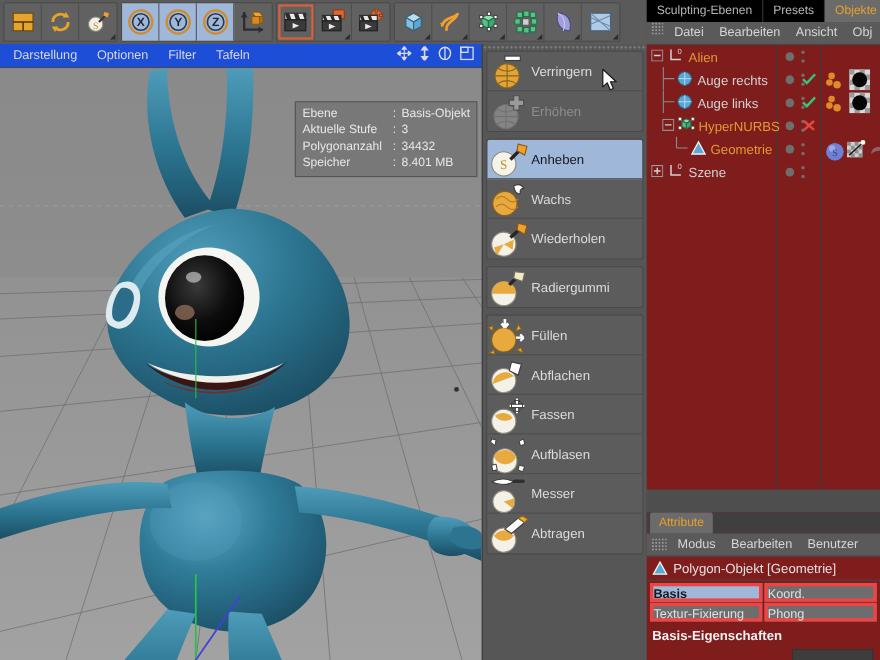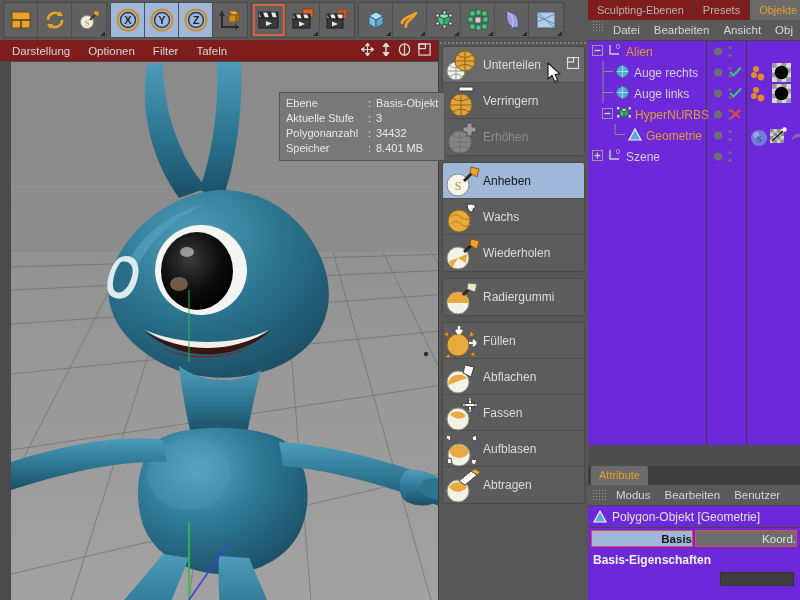--- a/index.html
+++ b/index.html
@@ -34,31 +34,31 @@
   .tbtn.sel { background: #9fb7d8; }
   .tbtn.active-frame { outline: 2px solid #d9603a; outline-offset: -3px; }
   .corner::after {
     content: ""; position: absolute; right: 1px; bottom: 1px;
     border-left: 5px solid transparent; border-bottom: 5px solid #2c2c2c;
   }
 
   
   .vmenubar {
     position: absolute; left: 0; top: 40px; width: 438px; height: 22px;
-    background: #7f1d1d;
+    background: #1d4ed8;
     display: flex; align-items: center;
     border-bottom: 1px solid #4a4a4a;
   }
   .vmenu { color: #d6d6d6; font-size: 11.5px; padding: 0 9px; line-height: 22px; }
   .vmenu.first { padding-left: 12px; }
   .vicons { margin-left: auto; display: flex; align-items: center; gap: 7px; padding-right: 7px; }
 
   
   .viewport {
-    position: absolute; left: 11px; top: 62px; width: 438px; height: 538px;
+    position: absolute; left: 0; top: 62px; width: 438px; height: 538px;
     overflow: hidden;
     background: linear-gradient(180deg,#8a8a8a 0%, #8b8b8b 38%, #959595 39%, #9a9a9a 100%);
   }
   .vp-svg { position: absolute; left: 0; top: 0; }
 
   
   .infobox {
     position: absolute; left: 268px; top: 92px;
     background: #787878; border: 1px solid #555;
     padding: 3px 6px 4px 6px;
@@ -99,69 +99,69 @@
   .toolrow .panelicon { position: absolute; right: 5px; top: 10px; }
 
   
   .ompanel {
     position: absolute; left: 588px; top: 0; width: 212px; height: 466px;
     background: #4e4e4e;
   }
   .omtabs { display: flex; height: 20px; background: #3f3f3f; }
   .omtab {
     font-size: 11px; color: #b6b6b6; padding: 0 9px; line-height: 20px;
-    background: #7f1d1d; border-right: 1px solid #3b3b3b; white-space: nowrap;
+    background: #000000; border-right: 1px solid #3b3b3b; white-space: nowrap;
   }
   .omtab.active { background: #6b6b6b; color: #e8a02a; }
   .ommenubar {
     display: flex; align-items: flex-start; height: 21px; background: #5a5a5a;
     border-bottom: 1px solid #454545;
   }
   .omgrip {
     width: 14px; height: 12px; margin: 0 3px 0 4px;
     background-image: radial-gradient(#9a9a9a 0.9px, transparent 1px);
     background-size: 3px 3px;
   }
   .ommenu { color: #d6d6d6; font-size: 11.5px; padding: 0 7px; line-height: 21px; white-space: nowrap; }
-  .omtree { position: relative; height: 404px; background: #6d28d9; }
+  .omtree { position: relative; height: 404px; background: #7f1d1d; }
   .omcol-a { position: absolute; left: 118px; top: 0; width: 1px; height: 100%; background: #3c3c3c; }
   .omcol-b { position: absolute; left: 158px; top: 0; width: 1px; height: 100%; background: #3c3c3c; }
   .omrow {
     position: relative; display: flex; align-items: center;
     height: 21px; font-size: 12px; color: #d2d2d2;
   }
   .omrow .oname { white-space: nowrap; }
   .omrow .oname.orange { color: #e09b33; }
   .omdots { position: absolute; left: 126px; top: 3px; }
   .omcheck { position: absolute; left: 141px; top: 4px; }
   .omtags { position: absolute; left: 162px; top: 1px; display: flex; align-items: center; gap: 2px; }
 
   
   .attrpanel {
     position: absolute; left: 588px; top: 466px; width: 212px; height: 134px;
-    background: #6d28d9;
+    background: #7f1d1d;
   }
   .attrtabs { display: flex; height: 19px; background: #3f3f3f; padding-left: 3px; }
   .attrtab {
     font-size: 11px; color: #e8a02a; padding: 0 8px; line-height: 19px;
     background: #6b6b6b; border-radius: 2px 2px 0 0;
   }
   .attrmenubar {
     display: flex; align-items: center; height: 21px; background: #5a5a5a;
     border-bottom: 1px solid #454545;
   }
   .attrtitle {
     display: flex; align-items: center; height: 22px;
     font-size: 12px; color: #e2e2e2; padding-left: 4px;
     border-bottom: 1px solid #454545;
   }
   .attrtabsrow { display: flex; padding: 2px 3px 0 3px; gap: 2px; }
   .atab {
-    flex: 1; text-align: right; font-size: 11.5px; height: 17px; line-height: 17px;
-    background: #6d6d6d; color: #e0e0e0; border: 1px solid #ef4444;
+    flex: 1; text-align: left; font-size: 11.5px; height: 17px; line-height: 17px;
+    background: #6d6d6d; color: #e0e0e0; border: 3px solid #ef4444;
   }
   .atab.sel { background: #9fb7d8; color: #16181c; font-weight: bold; }
   .attrsection {
     margin-top: 4px; padding-left: 5px; font-size: 12px;
     color: #f0f0f0; font-weight: bold; line-height: 18px;
   }
   .attrfieldrow { display: flex; justify-content: flex-end; padding: 3px 6px 0 0; }
   .attrfield { width: 74px; height: 14px; background: #3d3d3d; border: 1px solid #333; }
 
   
@@ -492,37 +492,20 @@
         <span class="infosep">:</span>
         <span class="infoval">8.401 MB</span>
       </div>
     </div>
   </div>
 
   <div class="sculptpanel">
     <div class="gripper"></div>
 
     <div class="toolgroup">
-      <div class="toolrow" style="background:#6a6a6a;">
-        <span class="ticon">
-          <svg width="40" height="36" viewBox="0 0 40 36">
-            <circle cx="13" cy="24" r="9" fill="#f2f2ee" stroke="#8e8e86"></circle>
-            <path d="M4 24 h18 M13 15 v18 M6 18 q7 6 14 0 M6 30 q7 -6 14 0" stroke="#9a9a92" fill="none"></path>
-            <circle cx="22" cy="14" r="10" fill="#e0a43a" stroke="#8a6317"></circle>
-            <path d="M12 14 h20 M22 4 v20 M14.5 8 q7.5 5 15 0 M14.5 20 q7.5 -5 15 0" stroke="#8a6317" fill="none"></path>
-          </svg>
-        </span>
-        <span class="tlabel">Unterteilen</span>
-        <span class="panelicon">
-          <svg width="12" height="12" viewBox="0 0 12 12">
-              <rect x="0.5" y="0.5" width="11" height="11" fill="none" stroke="#e0e0e0" stroke-width="1.2"></rect>
-              <rect x="0.5" y="0.5" width="6" height="4.5" fill="none" stroke="#e0e0e0" stroke-width="1.2"></rect>
-            </svg>
-        </span>
-      </div>
       <div class="toolrow">
         <span class="ticon">
           <svg width="40" height="36" viewBox="0 0 40 36">
             <circle cx="18" cy="22" r="11" fill="#e0a43a" stroke="#8a6317"></circle>
             <path d="M7 22 h22 M18 11 v22 M9.5 15 q8.5 5.5 17 0 M9.5 29 q8.5 -5.5 17 0" stroke="#8a6317" fill="none"></path>
             <rect x="16" y="4" width="14" height="4" fill="#ffffff" stroke="#3d3d3d"></rect>
           </svg>
         </span>
         <span class="tlabel">Verringern</span>
       </div>
@@ -632,20 +615,31 @@
             <path d="M6 20 a11 11 0 0 1 20 1 a11 11 0 0 1 -20 -1z" fill="#e8a93f"></path>
             <g fill="#ffffff" stroke="#3d3d3d" stroke-width="0.9">
               <path d="M4 4 l4 1 -1 5 -4 -3z"></path>
                 <path d="M29 6 l4 -2 1 5 -4 1z"></path>
                 <path d="M4 28 l4 -1 1 5 -4 1z"></path>
                 <path d="M29 28 l5 1 -2 5 -4 -2z"></path>
             </g>
           </svg>
         </span>
         <span class="tlabel">Aufblasen</span>
+      </div>
+      <div class="toolrow">
+        <span class="ticon">
+          <svg width="40" height="36" viewBox="0 0 40 36">
+            <circle cx="15" cy="25" r="10" fill="#f3f1e8" stroke="#8d8a7a"></circle>
+            <path d="M15 25 l10 -3 -2 9z" fill="#e8a93f"></path>
+            <path d="M4 7 q10 -5 20 0 q-10 5 -20 0z" fill="#ffffff" stroke="#3d3d3d"></path>
+            <rect x="23" y="5" width="11" height="3" rx="1.4" fill="#2f2f2f"></rect>
+          </svg>
+        </span>
+        <span class="tlabel">Messer</span>
       </div>
       <div class="toolrow">
         <span class="ticon">
           <svg width="40" height="36" viewBox="0 0 40 36">
             <circle cx="15" cy="24" r="11" fill="#f3f1e8" stroke="#8d8a7a"></circle>
             <path d="M6 20 a11 11 0 0 1 18 0 a11 11 0 0 1 -18 0z" fill="#e8a93f"></path>
             <path d="M16 14 L28 4 l6 4 -12 10z" fill="#ffffff" stroke="#3d3d3d"></path>
             <path d="M28 4 l6 4 3 -3 -5 -3z" fill="#e8a93f" stroke="#8a6317"></path>
           </svg>
         </span>
@@ -946,20 +940,24 @@
             <polygon points="8,2 14,13 2,13" fill="#59a9d8" stroke="#f2f2f2" stroke-width="1.2"></polygon>
           </svg>
       </span>
       <span>Polygon-Objekt [Geometrie]</span>
     </div>
 
     <div class="attrtabsrow">
       <div class="atab sel">Basis</div>
       <div class="atab">Koord.</div>
     </div>
+    <div class="attrtabsrow" style="padding-top:1px">
+      <div class="atab">Textur-Fixierung</div>
+      <div class="atab">Phong</div>
+    </div>
 
     <div class="attrsection">Basis-Eigenschaften</div>
     <div class="attrfieldrow">
       <div class="attrfield"></div>
     </div>
   </div>
 
   <div class="cursor">
     <svg width="16" height="22" viewBox="0 0 16 22">
       <path d="M1 1 L1 17 L5 13.3 L7.7 19.6 L10.6 18.4 L8 12.3 L13.2 12.3 z" fill="#ffffff" stroke="#1a1a1a" stroke-width="1.1" stroke-linejoin="round"></path>

